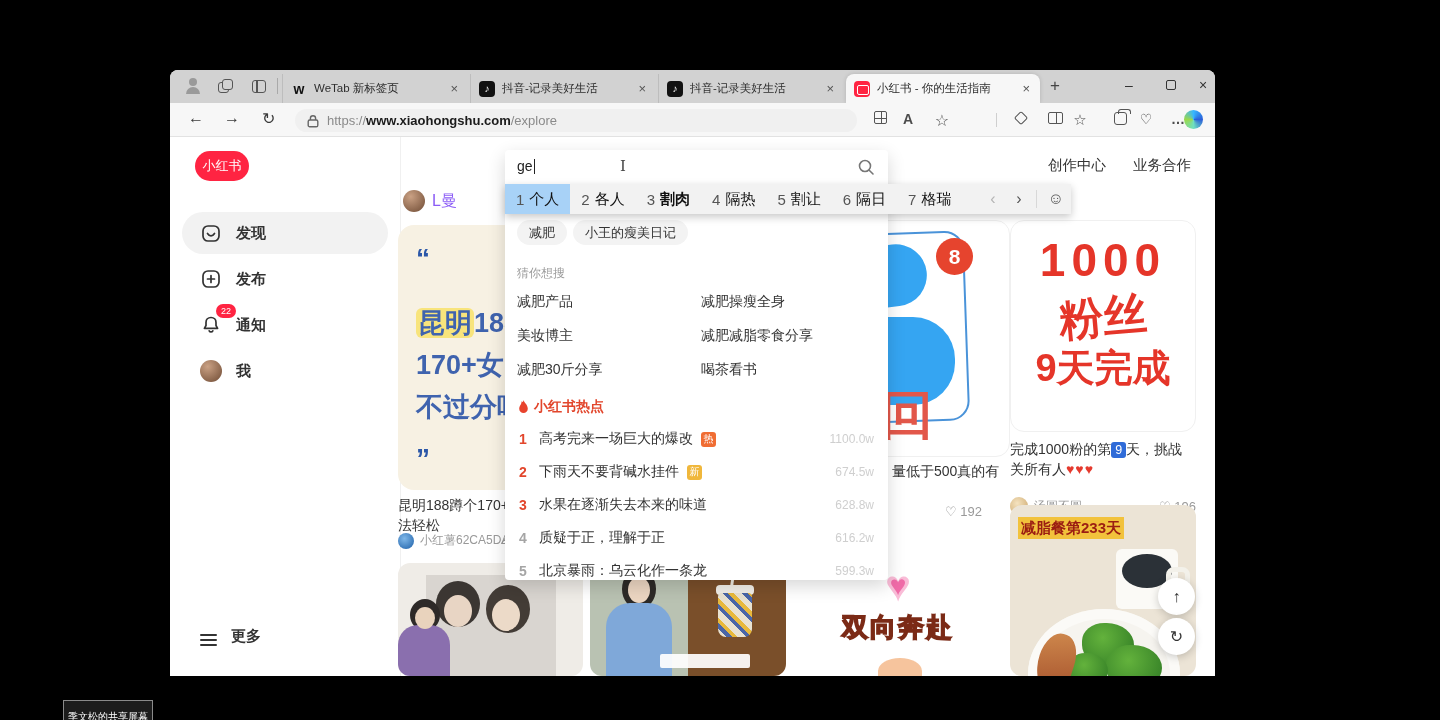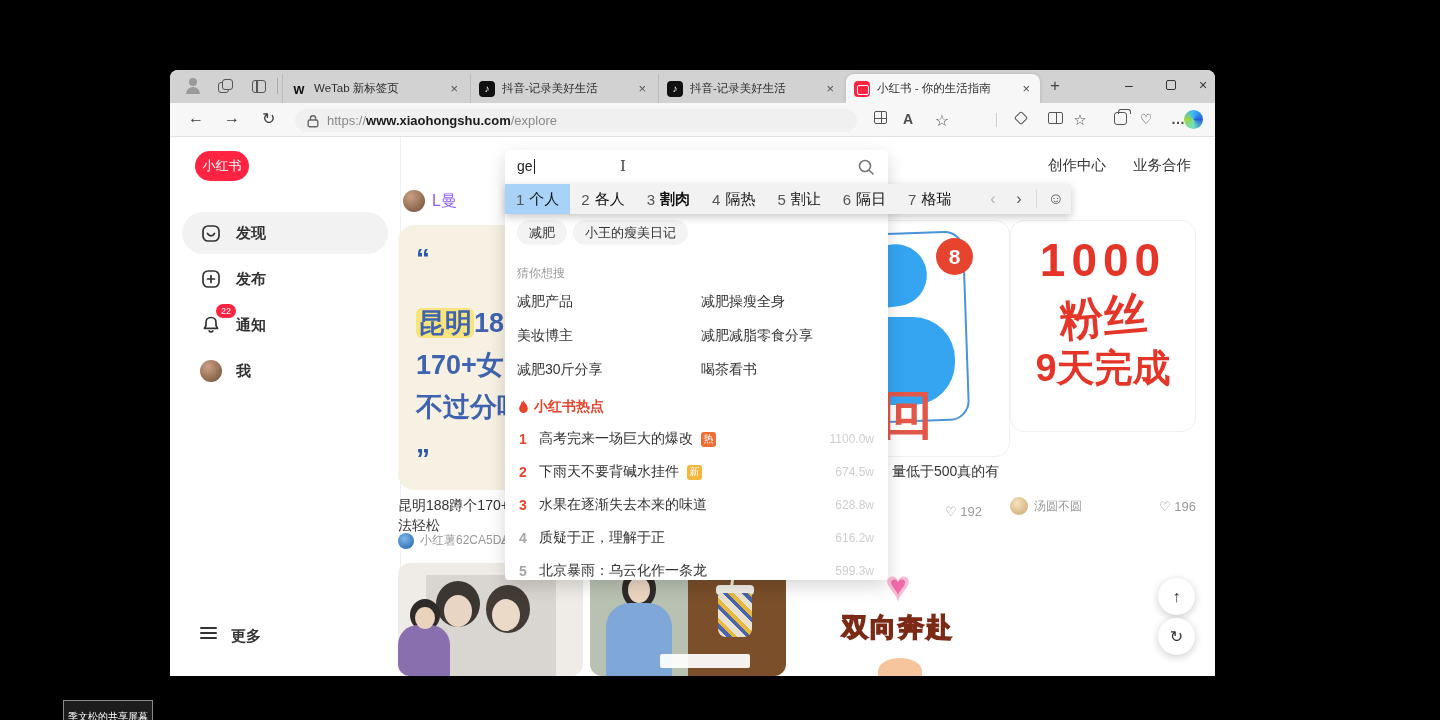--- a/index.html
+++ b/index.html
@@ -64,21 +64,21 @@
   .content{position:absolute;left:0;top:67px;width:100%;height:539px;background:#fff}
   .v-div{left:230px;top:0;width:1px;height:539px;background:#f0f0f0}
 
   
   .logo-pill{left:25px;top:14px;width:54px;height:30px;background:#ff2442;border-radius:16px;color:#fff;font-size:13px;font-weight:normal;display:flex;align-items:center;justify-content:center}
   .nav-row{left:12px;width:206px;height:42px;display:flex;align-items:center;gap:14px;padding-left:18px;border-radius:21px}
   .nav-row.active{background:#f2f2f2}
   .nav-row .lbl{font-size:15px;font-weight:bold;color:#333}
   .nav-badge{position:absolute;left:34px;top:0;min-width:20px;height:14px;background:#ff2442;border-radius:8px;color:#fff;font-size:9px;display:flex;align-items:center;justify-content:center;padding:0 3px}
   .avatar{border-radius:50%;background:radial-gradient(circle at 35% 30%,#caa184,#6e4a33)}
-  .more-row{left:30px;top:490px;display:flex;align-items:flex-start;gap:14px}
+  .more-row{left:30px;top:490px;display:flex;align-items:flex-end;gap:14px}
   .burger{width:17px;height:12px;display:flex;flex-direction:column;justify-content:space-between}
   .burger i{height:2px;background:#333;border-radius:1px}
   .more-row .lbl{font-size:15px;font-weight:bold;color:#333}
 
   
   .hlink{top:19px;font-size:14.5px;color:#333}
 
   
   .user-row{left:233px;top:53px;display:flex;align-items:center;gap:7px}
   .user-row .name{font-size:16px;color:#8b5cf6}
@@ -343,28 +343,40 @@
         <span class="c2-num">8</span>
       </div>
       <div class="abs c2-caption">量低于500真的有</div>
       <div class="abs likes c2-likes"><span>♡</span> <span>192</span></div>
 
       <div class="abs photo-card c3">
         <div class="rline" style="margin-top:16px;font-size:46px;letter-spacing:6px">1000</div>
         <div class="rline" style="margin-top:12px;font-size:44px;transform:rotate(-5deg)">粉丝</div>
         <div class="rline" style="margin-top:10px;font-size:38px">9天完成</div>
       </div>
+      <div class="abs card-title c3-title">
+        <span>完成1000粉的第</span><span class="day-box">9</span><span>天，挑战关所有人</span><span class="hearts">♥♥♥</span>
+      </div>
       <div class="abs c3-meta">
         <span class="author-row">
             <span class="tangyuan"></span>
             <span class="a-name">汤圆不圆</span>
           </span>
         <span class="likes"><span>♡</span> <span>196</span></span>
       </div>
 
+      <div class="abs c5">
+        <span class="mug"></span>
+        <span class="plate"></span>
+        <span class="broc b1"></span>
+        <span class="broc b2"></span>
+        <span class="broc b3"></span>
+        <span class="potato"></span>
+        <span class="c5-label">减脂餐第233天</span>
+      </div>
 
       <div class="abs cA">
         <span class="cA-photo"></span>
         <span class="cA-hair1"></span>
         <span class="cA-hair2"></span>
         <span class="cA-face1"></span>
         <span class="cA-face2"></span>
         <span class="cA-phead"></span>
         <span class="cA-person"></span>
         <span class="cA-pface"></span>

